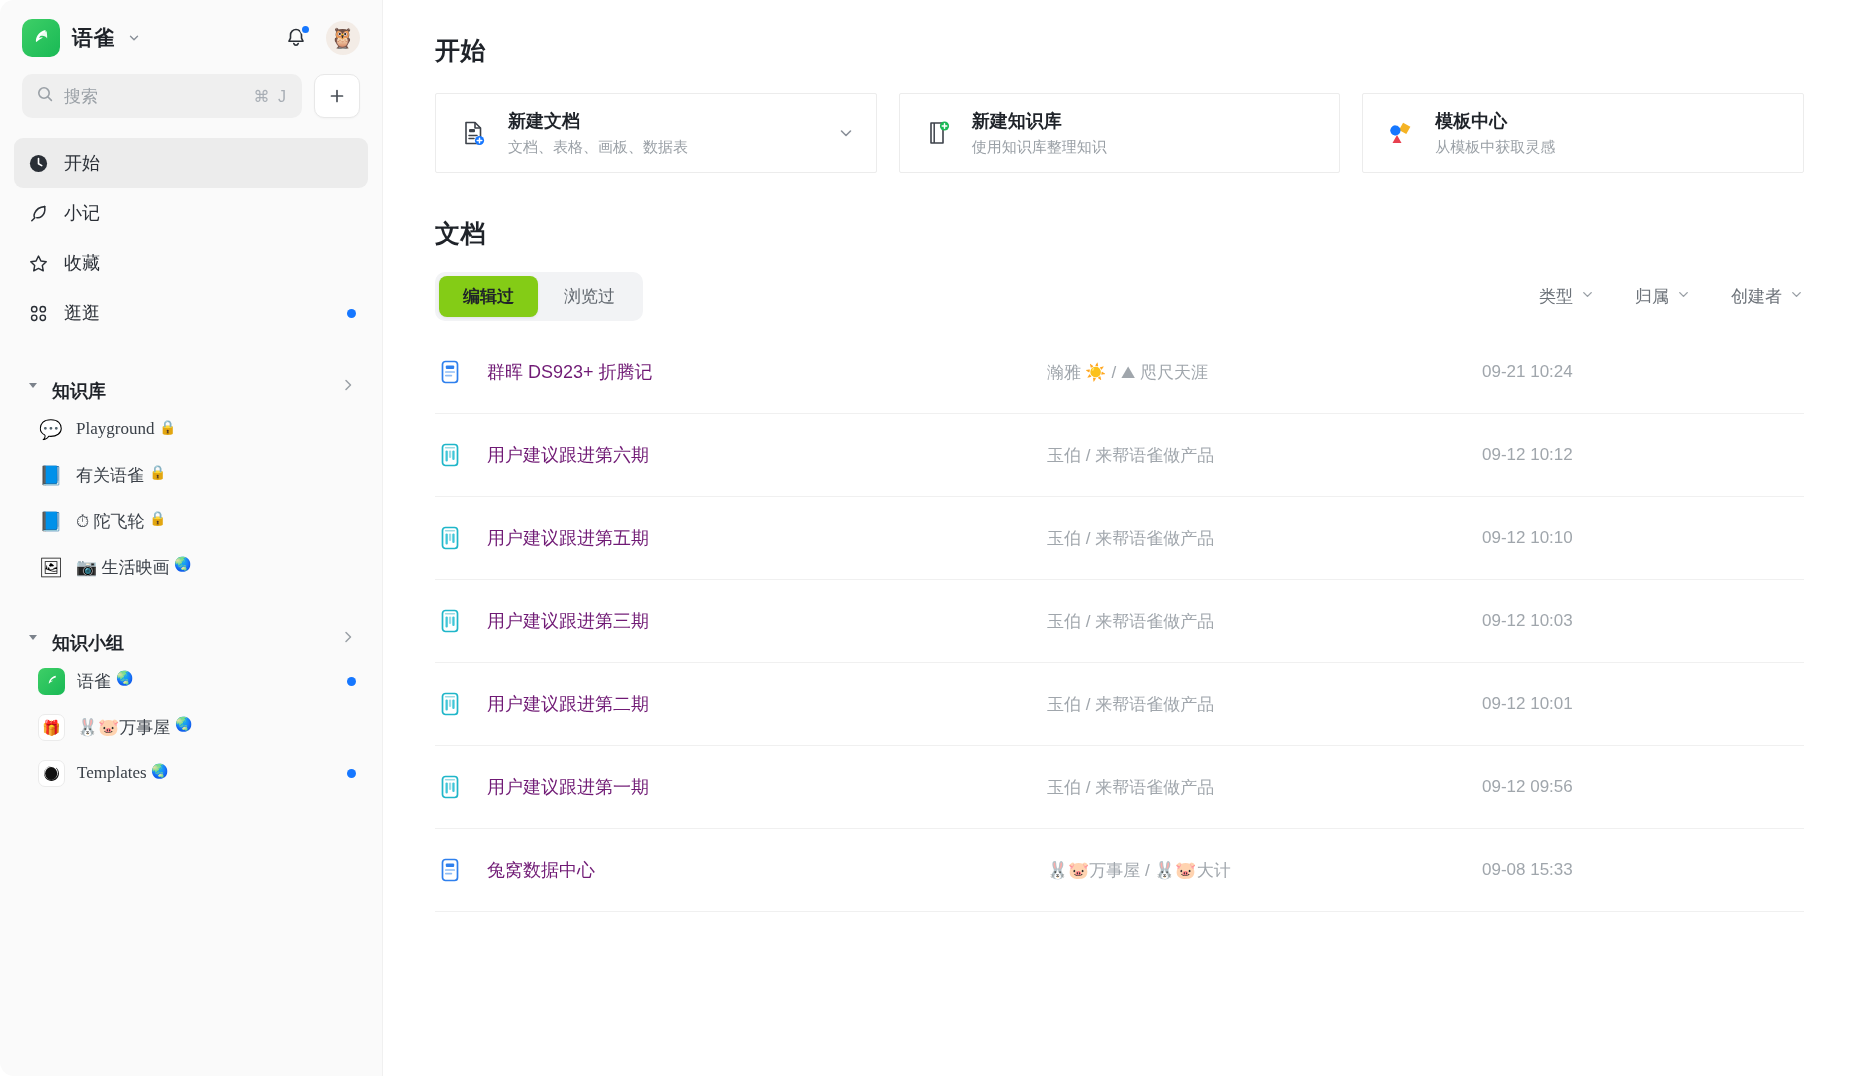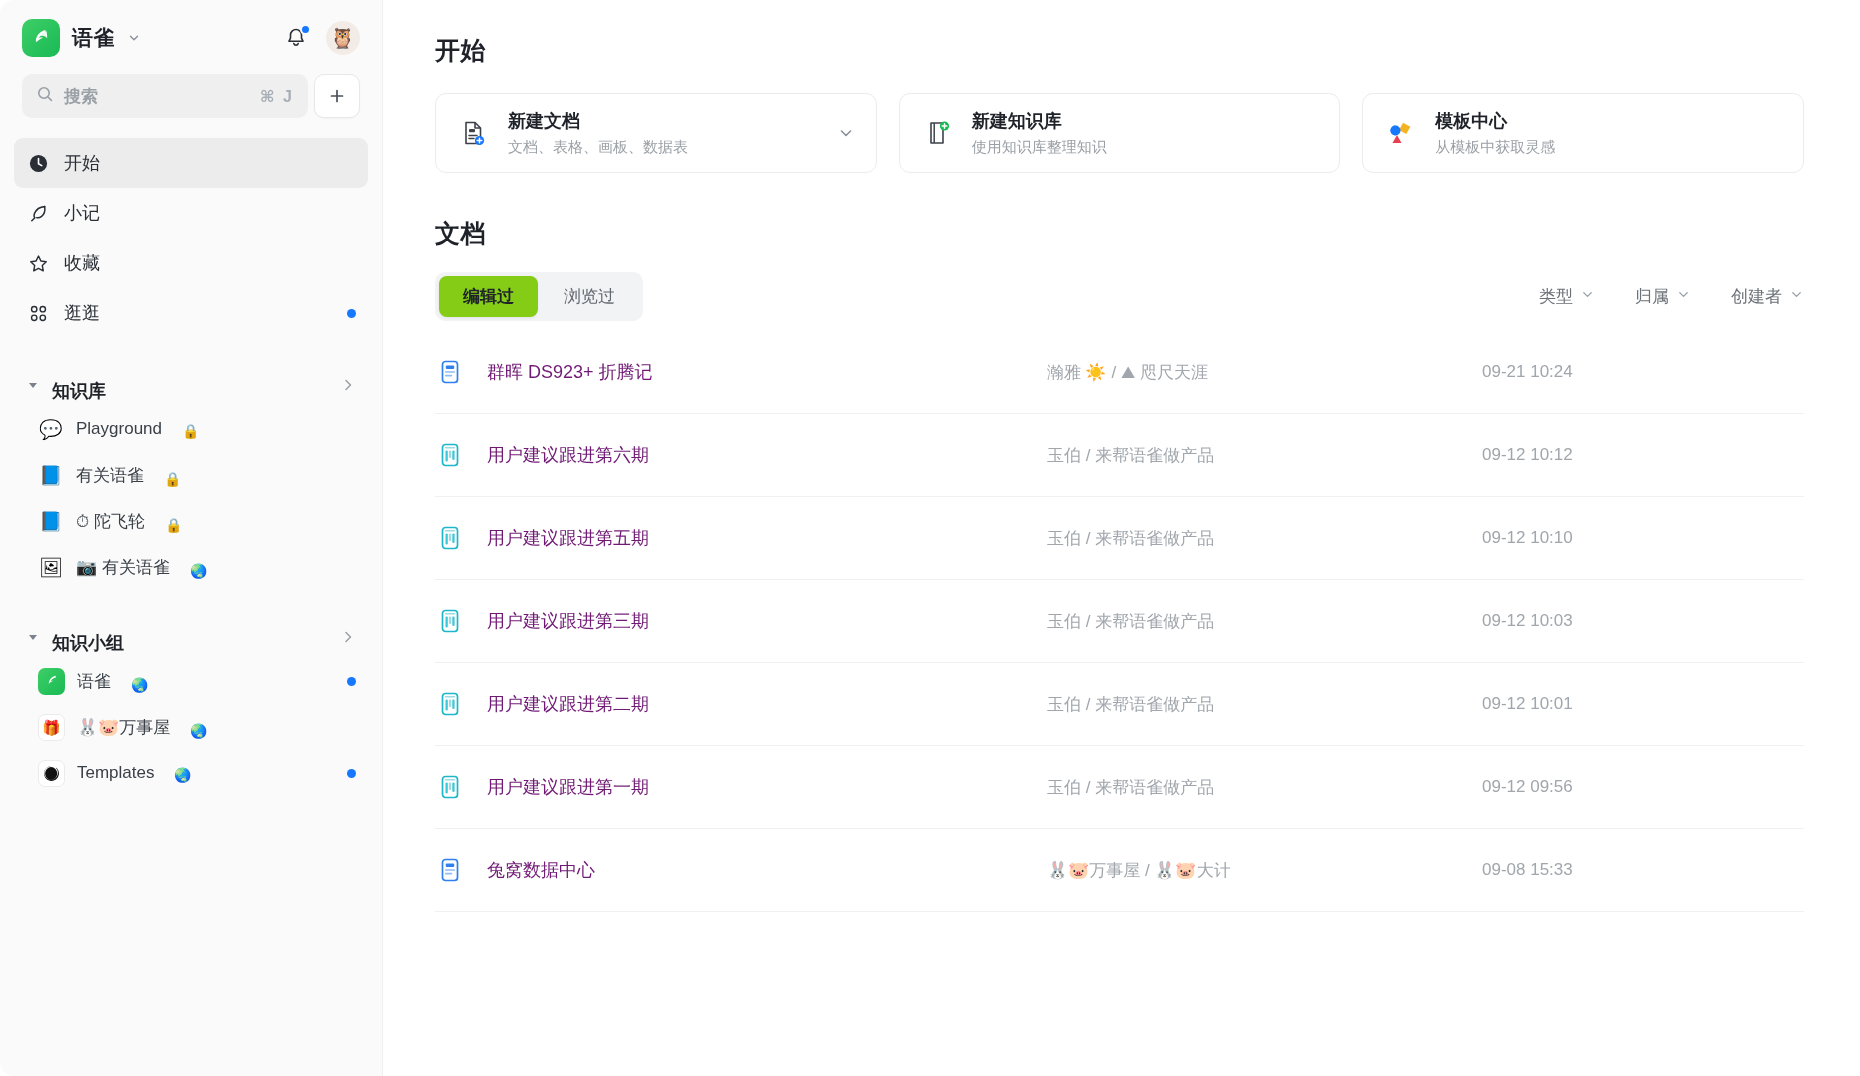--- a/index.html
+++ b/index.html
@@ -81,23 +81,22 @@
     display: flex; align-items: center; justify-content: center;
     font-size: 20px;
     cursor: pointer;
     overflow: hidden;
     line-height: 1;
   }
 
   .sb-search-row {
     display: flex;
     align-items: center;
-    gap: 6px;
+    gap: 12px;
     padding: 6px 22px 14px 22px;
-    font-weight: bold;
   }
   .search-box {
     flex: 1;
     height: 44px;
     background: #efefef;
     border-radius: 10px;
     display: flex;
     align-items: center;
     padding: 0 14px;
     gap: 10px;
@@ -202,22 +201,23 @@
     flex: 0 0 26px;
     line-height: 1;
   }
   .lib-label {
     font-size: 17px;
     color: #3a4048;
     white-space: nowrap;
     overflow: hidden;
     text-overflow: ellipsis;
     display: flex;
-    align-items: flex-end;
-    gap: 20px;
+    align-items: flex-start;
+    gap: 5px;
+    font-family: Liberation Serif, serif;
   }
   .lock-ic, .globe-ic {
     font-size: 14px;
     color: #b6bbc1;
     flex: 0 0 auto;
   }
   .lib-dot {
     margin-left: auto;
     width: 9px; height: 9px;
     border-radius: 50%;
@@ -255,21 +255,21 @@
   }
   .cards {
     display: flex;
     gap: 22px;
     margin-bottom: 44px;
   }
   .card {
     flex: 1;
     height: 80px;
     border: 1px solid #ececec;
-    border-radius: 11px;
+    border-radius: 2px;
     display: flex;
     align-items: center;
     padding: 0 20px;
     gap: 18px;
     cursor: pointer;
     background: #fff;
   }
   .card-ic {
     width: 34px; height: 34px;
     display: flex; align-items: center; justify-content: center;
@@ -504,21 +504,21 @@
       <div class="lib-item">
         <span class="lib-emoji">📘</span>
         <span class="lib-label">
           <span>⏱ 陀飞轮</span>
           <span class="lock-ic">🔒</span>
         </span>
       </div>
       <div class="lib-item">
         <span class="lib-emoji">🖼</span>
         <span class="lib-label">
-          <span>📷 有关语雀</span>
+          <span>📷 生活映画</span>
           <span class="globe-ic">🌏</span>
         </span>
       </div>
     </div>
 
     <div class="sb-section">
       <div class="section-head">
         <span class="caret">
           <svg width="12" height="12" viewBox="0 0 12 12">
               <path d="M2 4h8l-4 5z" fill="currentColor"></path>

